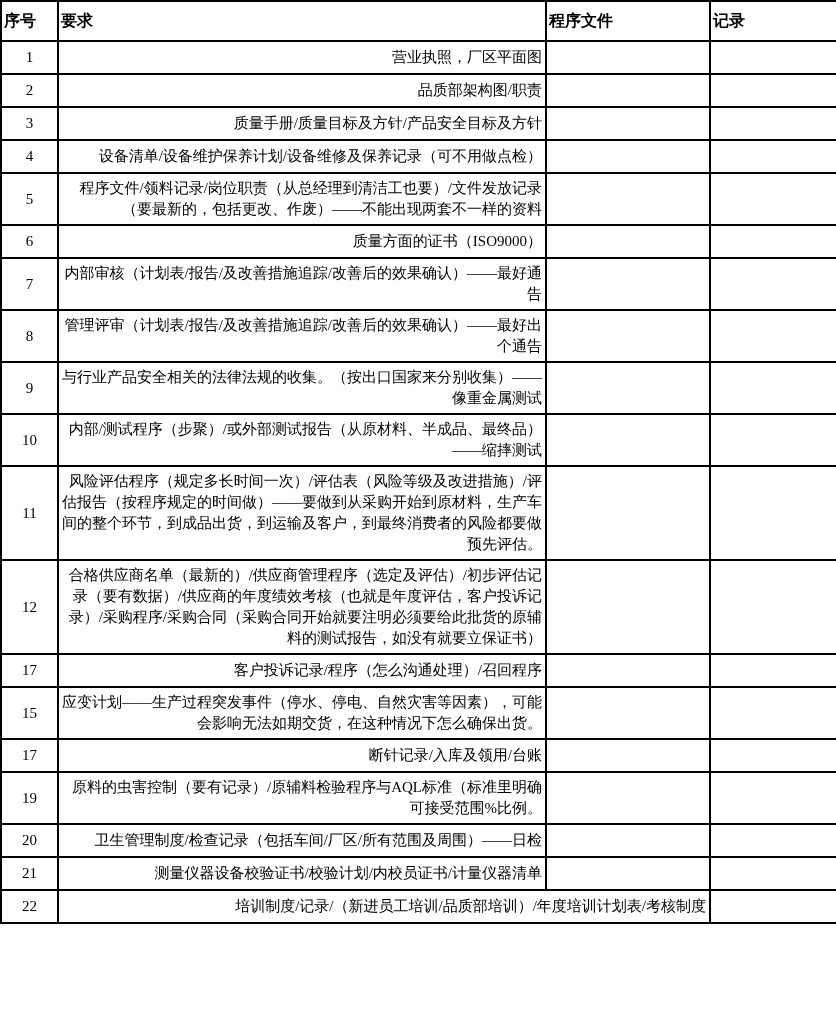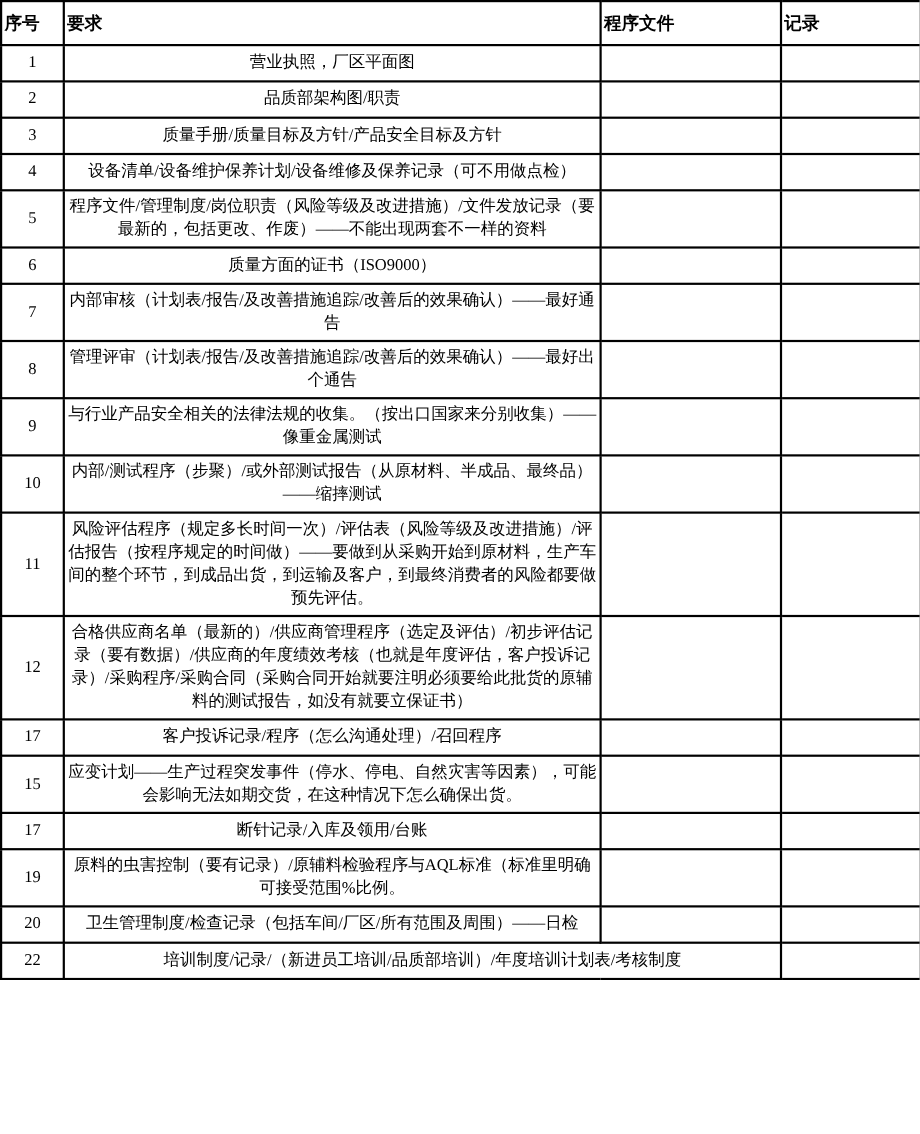--- a/index.html
+++ b/index.html
@@ -36,21 +36,21 @@
     line-height: 21px;
     height: 23px; 
     padding: 4px 3px;
     vertical-align: middle;
   }
   td.col-no {
     text-align: center;
     font-size: 15px;
   }
   td.col-req {
-    text-align: center;
+    text-align: right;
     padding-left: 5px;
     word-break: break-all; 
   }
   td.col-proc, td.col-rec {
     background: #ffffff;
   }
 </style>
 </head>
 <body>
 
@@ -90,21 +90,21 @@
           <td class="col-rec"></td>
         </tr>
         <tr>
           <td class="col-no">4</td>
           <td class="col-req">设备清单/设备维护保养计划/设备维修及保养记录（可不用做点检）</td>
           <td class="col-proc"></td>
           <td class="col-rec"></td>
         </tr>
         <tr>
           <td class="col-no">5</td>
-          <td class="col-req">程序文件/管理制度/岗位职责（风险等级及改进措施）/文件发放记录（要最新的，包括更改、作废）——不能出现两套不一样的资料</td>
+          <td class="col-req">程序文件/领料记录/岗位职责（从总经理到清洁工也要）/文件发放记录（要最新的，包括更改、作废）——不能出现两套不一样的资料</td>
           <td class="col-proc"></td>
           <td class="col-rec"></td>
         </tr>
         <tr>
           <td class="col-no">6</td>
           <td class="col-req">质量方面的证书（ISO9000）</td>
           <td class="col-proc"></td>
           <td class="col-rec"></td>
         </tr>
         <tr>
@@ -167,19 +167,25 @@
           <td class="col-proc"></td>
           <td class="col-rec"></td>
         </tr>
         <tr>
           <td class="col-no">20</td>
           <td class="col-req">卫生管理制度/检查记录（包括车间/厂区/所有范围及周围）——日检</td>
           <td class="col-proc"></td>
           <td class="col-rec"></td>
         </tr>
         <tr>
+          <td class="col-no">21</td>
+          <td class="col-req">测量仪器设备校验证书/校验计划/内校员证书/计量仪器清单</td>
+          <td class="col-proc"></td>
+          <td class="col-rec"></td>
+        </tr>
+        <tr>
           <td class="col-no">22</td>
           <td class="col-req" colspan="2">培训制度/记录/（新进员工培训/品质部培训）/年度培训计划表/考核制度</td>
           <td class="col-rec"></td>
         </tr>
       </tbody>
   </table>
 </div>
 
 </body></html>

